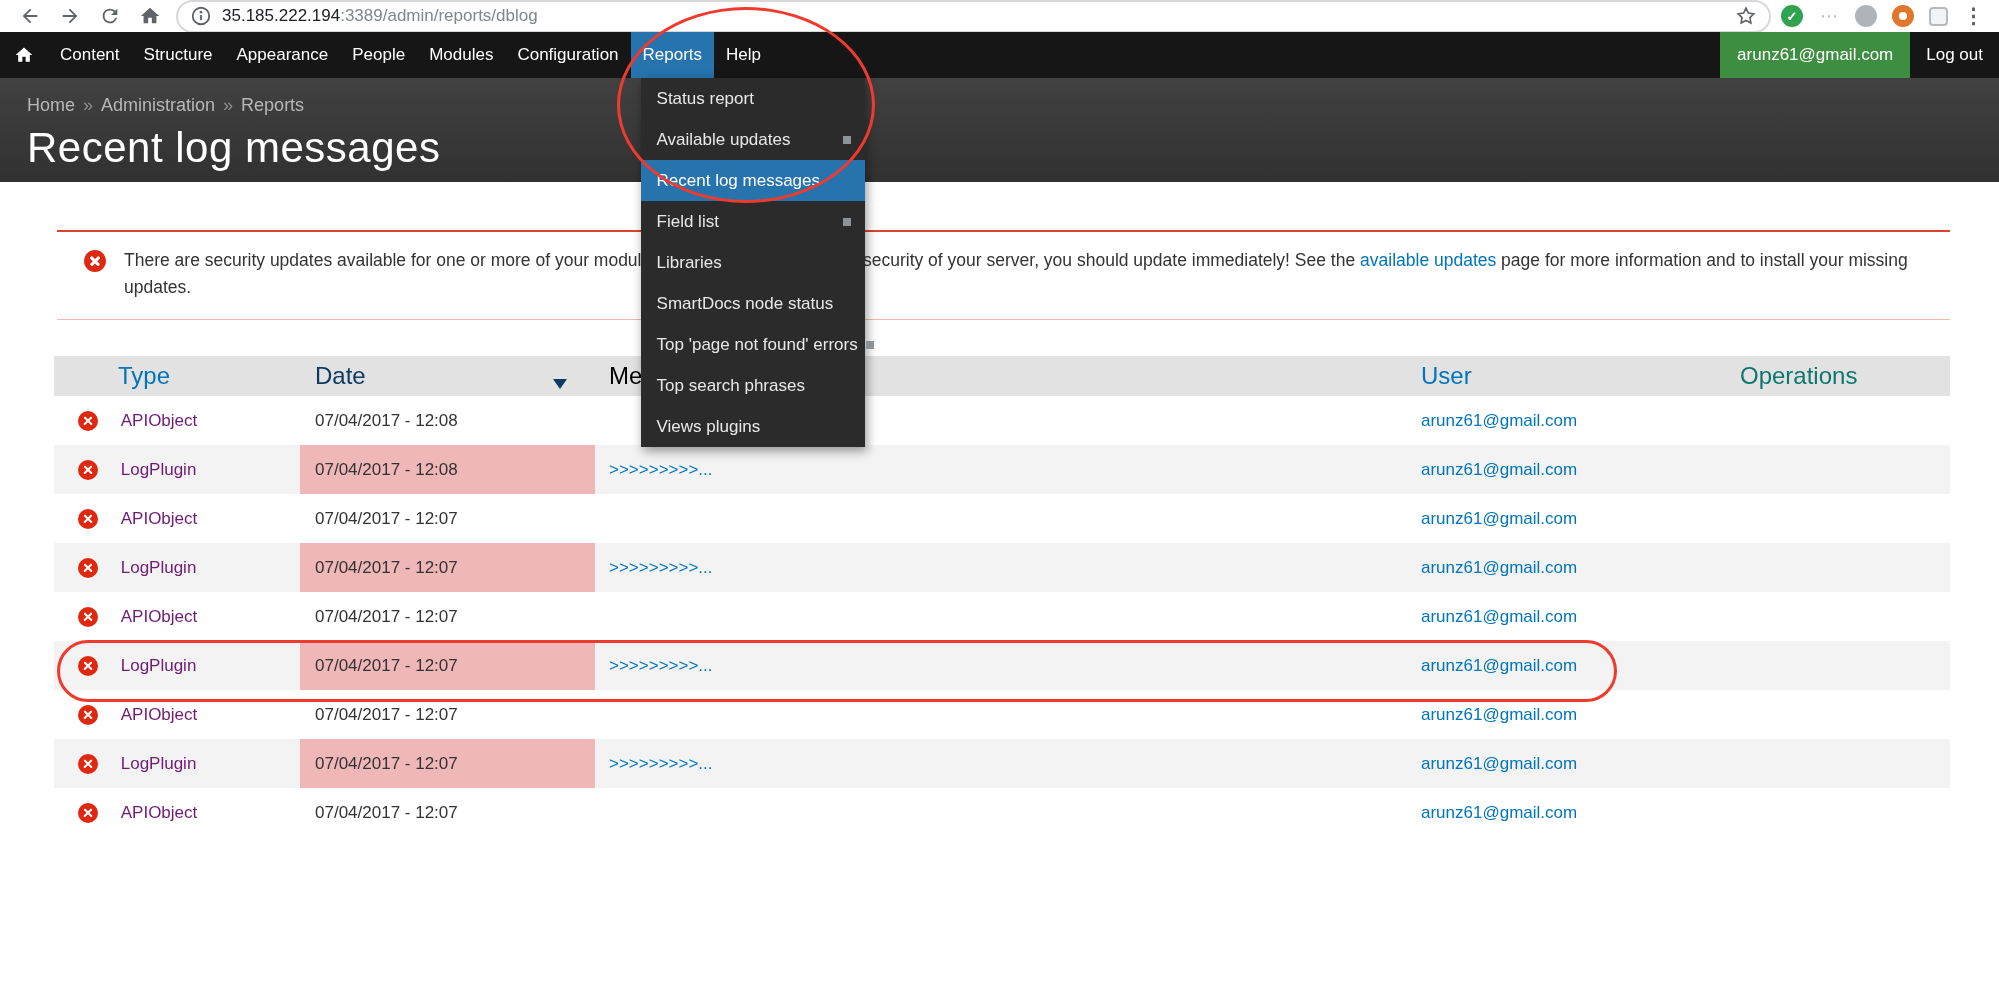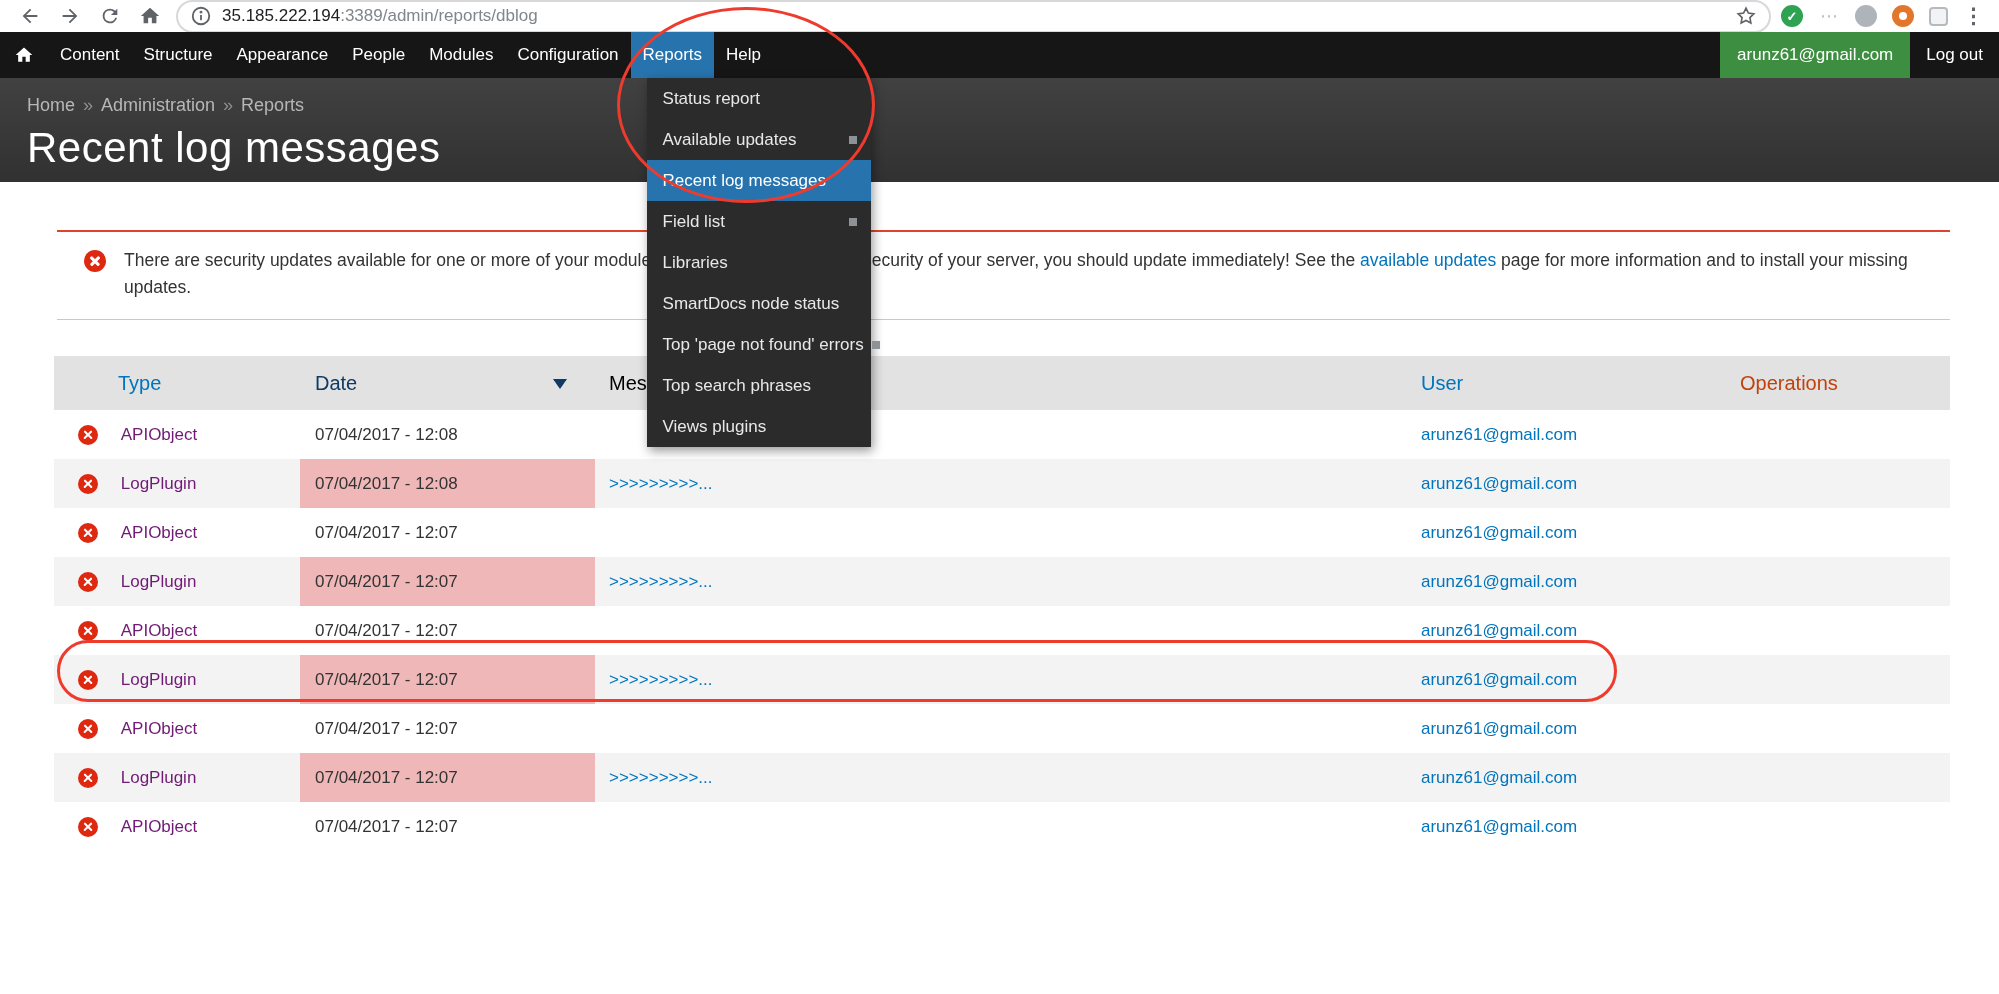--- a/index.html
+++ b/index.html
@@ -29,21 +29,21 @@
   .admin-bar { height: 46px; background: #161616; display: flex; align-items: stretch; color: #fff; font-size: 17px; position: relative; z-index: 40; }
   .tb-home { width: 48px; display: flex; align-items: center; justify-content: center; cursor: pointer; }
   .tb-home svg { width: 20px; height: 20px; }
   .tb-item { padding: 0 12px; display: flex; align-items: center; cursor: pointer; position: relative; white-space: nowrap; }
   .tb-item.active { background: #2673ae; }
   .tb-right { margin-left: auto; display: flex; align-items: stretch; }
   .tb-account { background: #3e8e41; padding: 0 17px; display: flex; align-items: center; cursor: pointer; }
   .tb-logout { padding: 0 16px; display: flex; align-items: center; cursor: pointer; }
 
   
-  .dropdown { position: absolute; top: 46px; left: 16px; width: 224px; background: #2b2b2b; box-shadow: 2px 4px 10px rgba(0,0,0,.4); z-index: 60; }
+  .dropdown { position: absolute; top: 46px; left: 10px; width: 224px; background: #2b2b2b; box-shadow: 2px 4px 10px rgba(0,0,0,.4); z-index: 60; }
   .dd-item { display: flex; align-items: flex-start; padding: 10px 14px 10px 16px; color: #e8e8e8; font-size: 17px; line-height: 21px; cursor: pointer; }
   .dd-item .lbl { flex: 1; }
   .dd-item.active { background: #2673ae; color: #fff; }
   .dd-badge { width: 8px; height: 8px; background: #8d9296; margin: 7px 0 0 8px; flex: none; }
 
   
   .annot { border: 3px solid #ef3b2d; pointer-events: none; }
   .annot-reports { position: absolute; left: -14px; top: -25px; width: 258px; height: 196px; border-radius: 50%; z-index: 100; }
   .annot-row { position: absolute; left: 57px; top: 410px; width: 1560px; height: 62px; border-radius: 31px; z-index: 80; }
 
@@ -75,30 +75,30 @@
   .fs-title { font-size: 26px; font-weight: 300; color: #3d7fba; text-decoration: none; white-space: nowrap; }
   .fs-line { flex: 1; height: 3px; background: #2370b0; margin-left: 20px; }
 
   
   .log-table { border-collapse: collapse; table-layout: fixed; margin: 36px 0 0 54px; width: 1896px; font-size: 17px; }
   .log-table col.w-type { width: 246px; }
   .log-table col.w-date { width: 295px; }
   .log-table col.w-msg  { width: 813px; }
   .log-table col.w-user { width: 282px; }
   .log-table col.w-ops  { width: 260px; }
-  .log-table thead th { height: 54px; background: #e2e2e2; font-weight: normal; font-size: 20px; text-align: left; vertical-align: middle; }
+  .log-table thead th { height: 40px; background: #e2e2e2; font-weight: normal; font-size: 24px; text-align: left; vertical-align: middle; }
   .log-table thead th a { text-decoration: none; }
   th.h-type { padding-left: 64px; }
   th.h-type a, th.h-user a { color: #0074bd; }
   th.h-date { background: #3e7cb9; padding-left: 15px; position: relative; }
   th.h-date a { color: #0f3a63; }
   .sort-arrow { position: absolute; right: 28px; top: 23px; width: 0; height: 0; border-top: 10px solid #0f3a63; border-left: 7px solid transparent; border-right: 7px solid transparent; }
   th.h-msg { padding-left: 14px; color: #000000; }
   th.h-user { padding-left: 13px; }
-  th.h-ops { padding-left: 50px; color: #c2410c; }
+  th.h-ops { padding-left: 50px; color: #0f766e; }
   .log-table tbody tr { height: 49px; background: #fff; }
   .log-table tbody tr.odd { background: #f3f3f3; }
   .log-table td { vertical-align: middle; }
   td.c-type { padding-left: 24px; color: #701a75; white-space: nowrap; }
   td.c-type .type-label { margin-left: 18px; display: inline-block; vertical-align: middle; }
   td.c-date { padding-left: 15px; color: #333; }
   td.c-date.error { background: #efb7b7; }
   td.c-msg { padding-left: 14px; }
   td.c-msg a, td.c-user a { color: #0074bd; text-decoration: none; }
   td.c-user { padding-left: 13px; }

